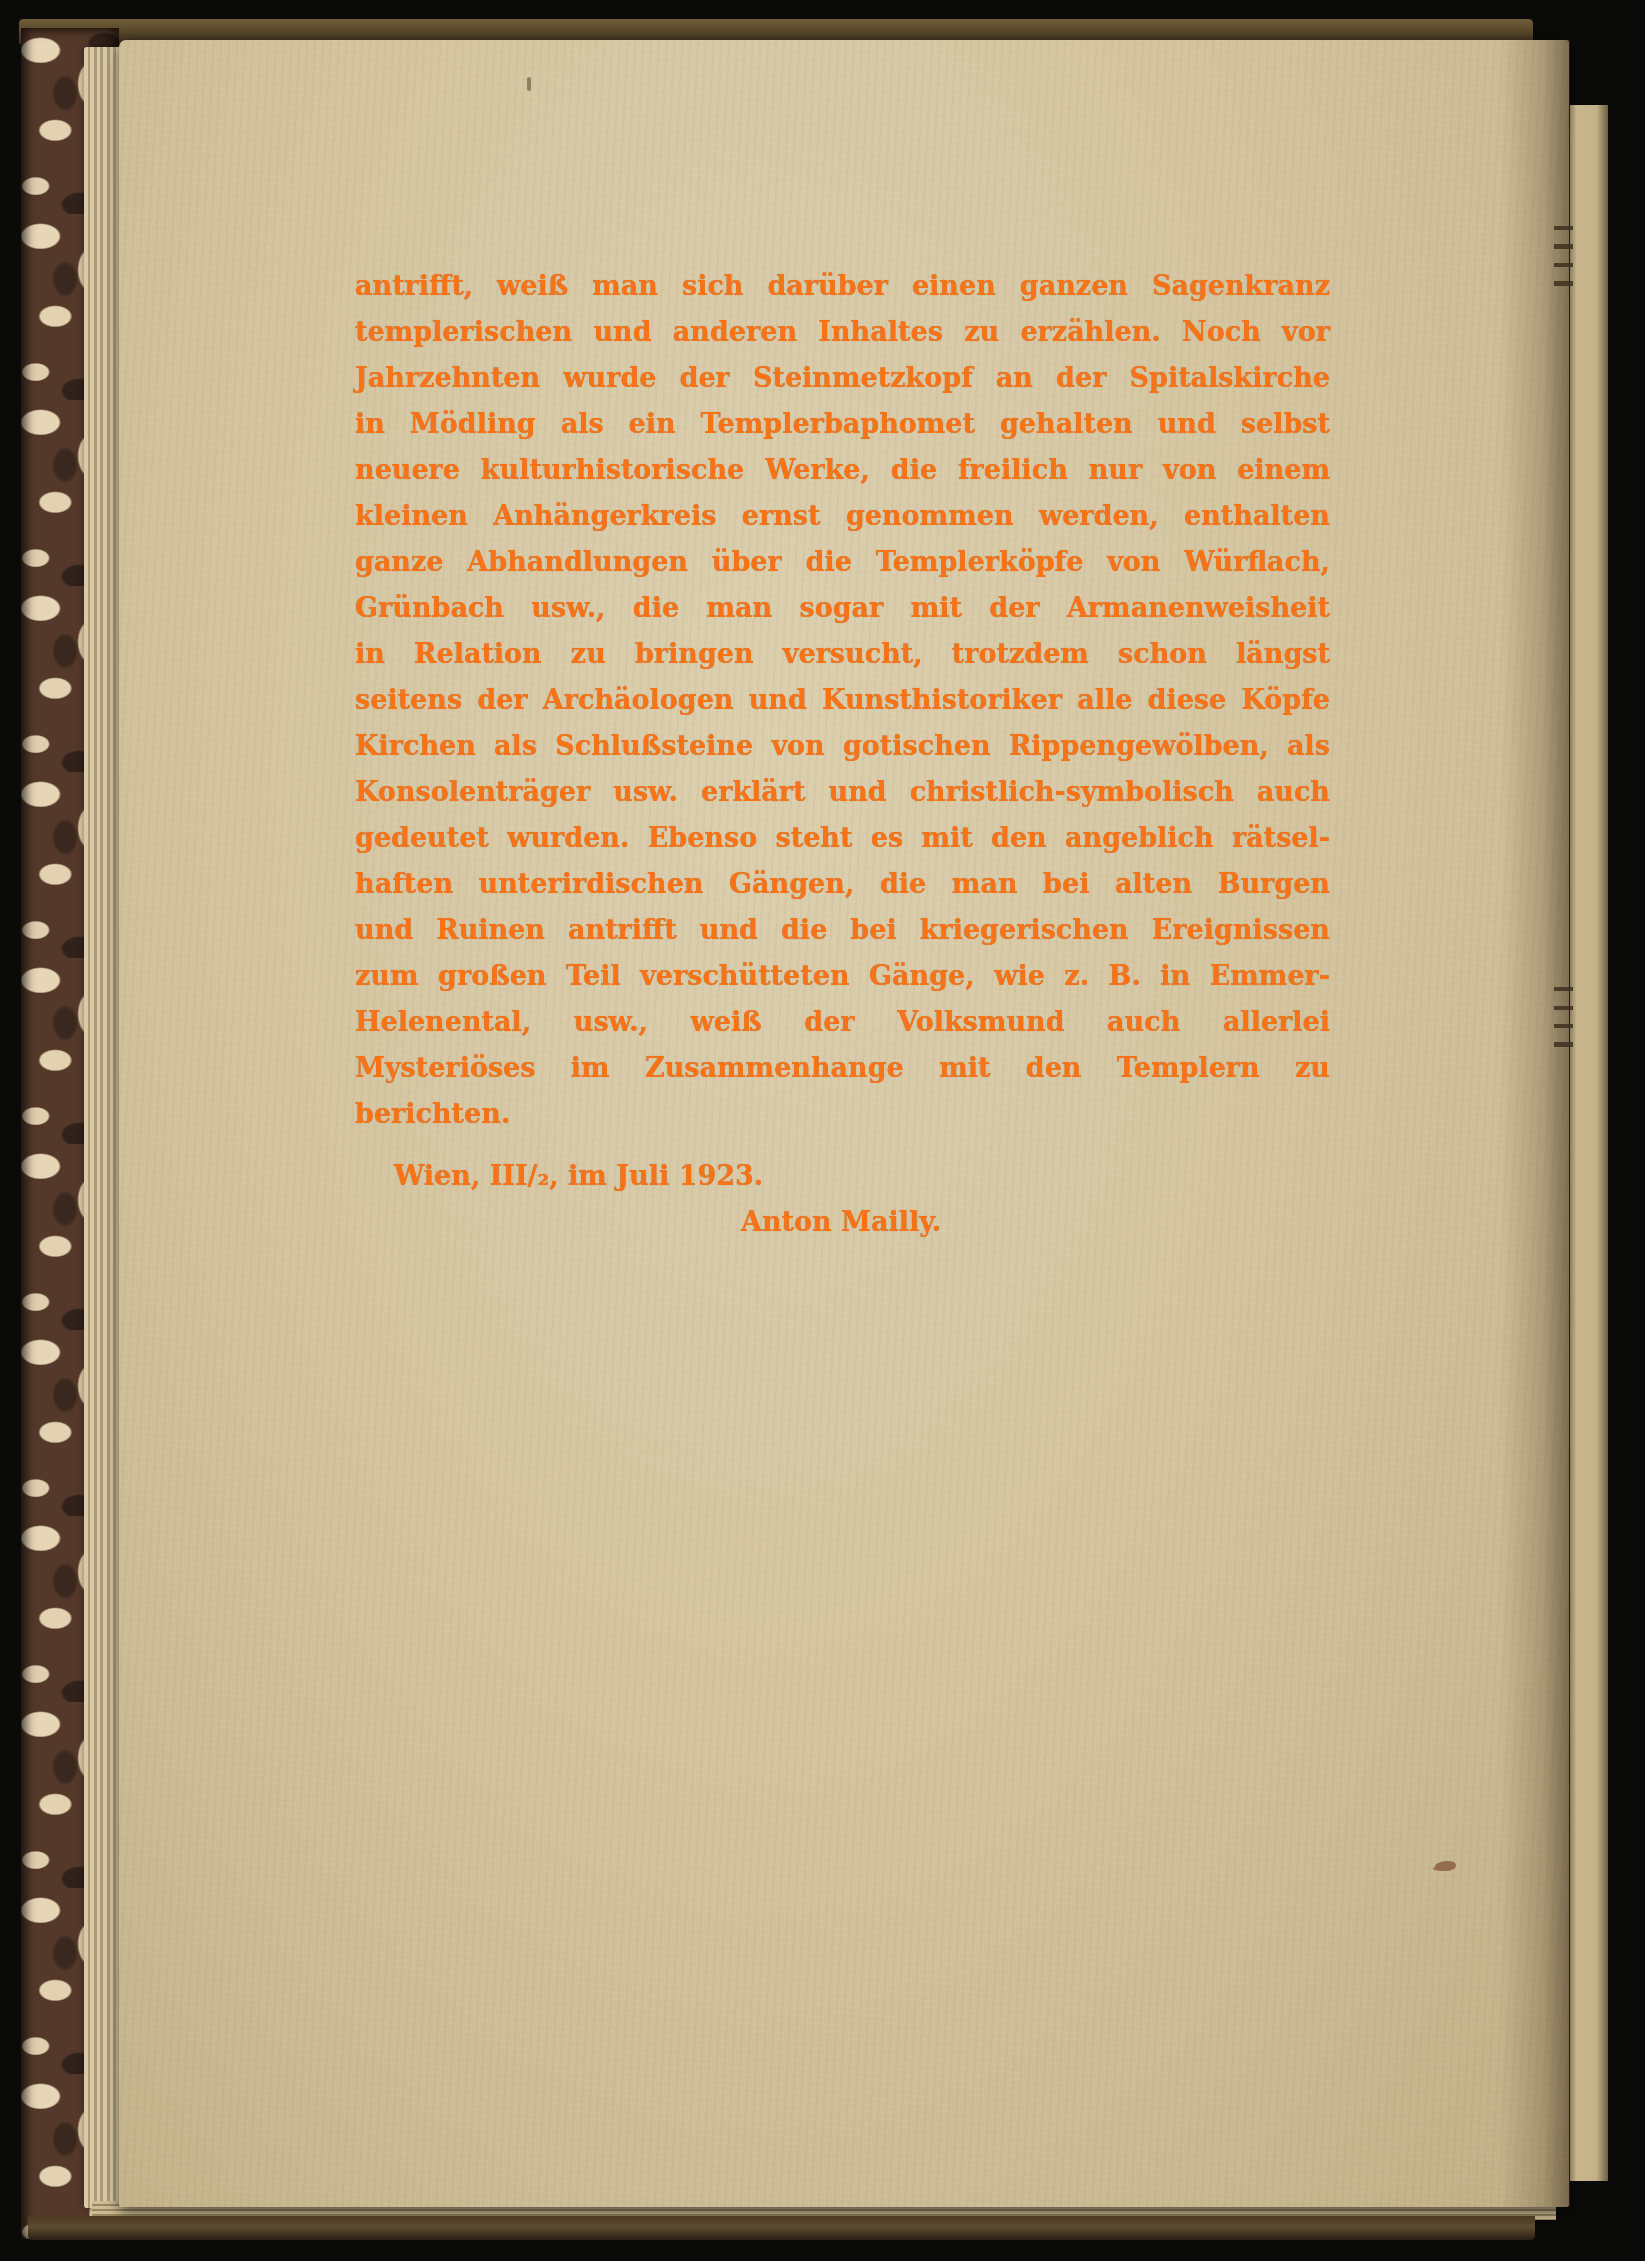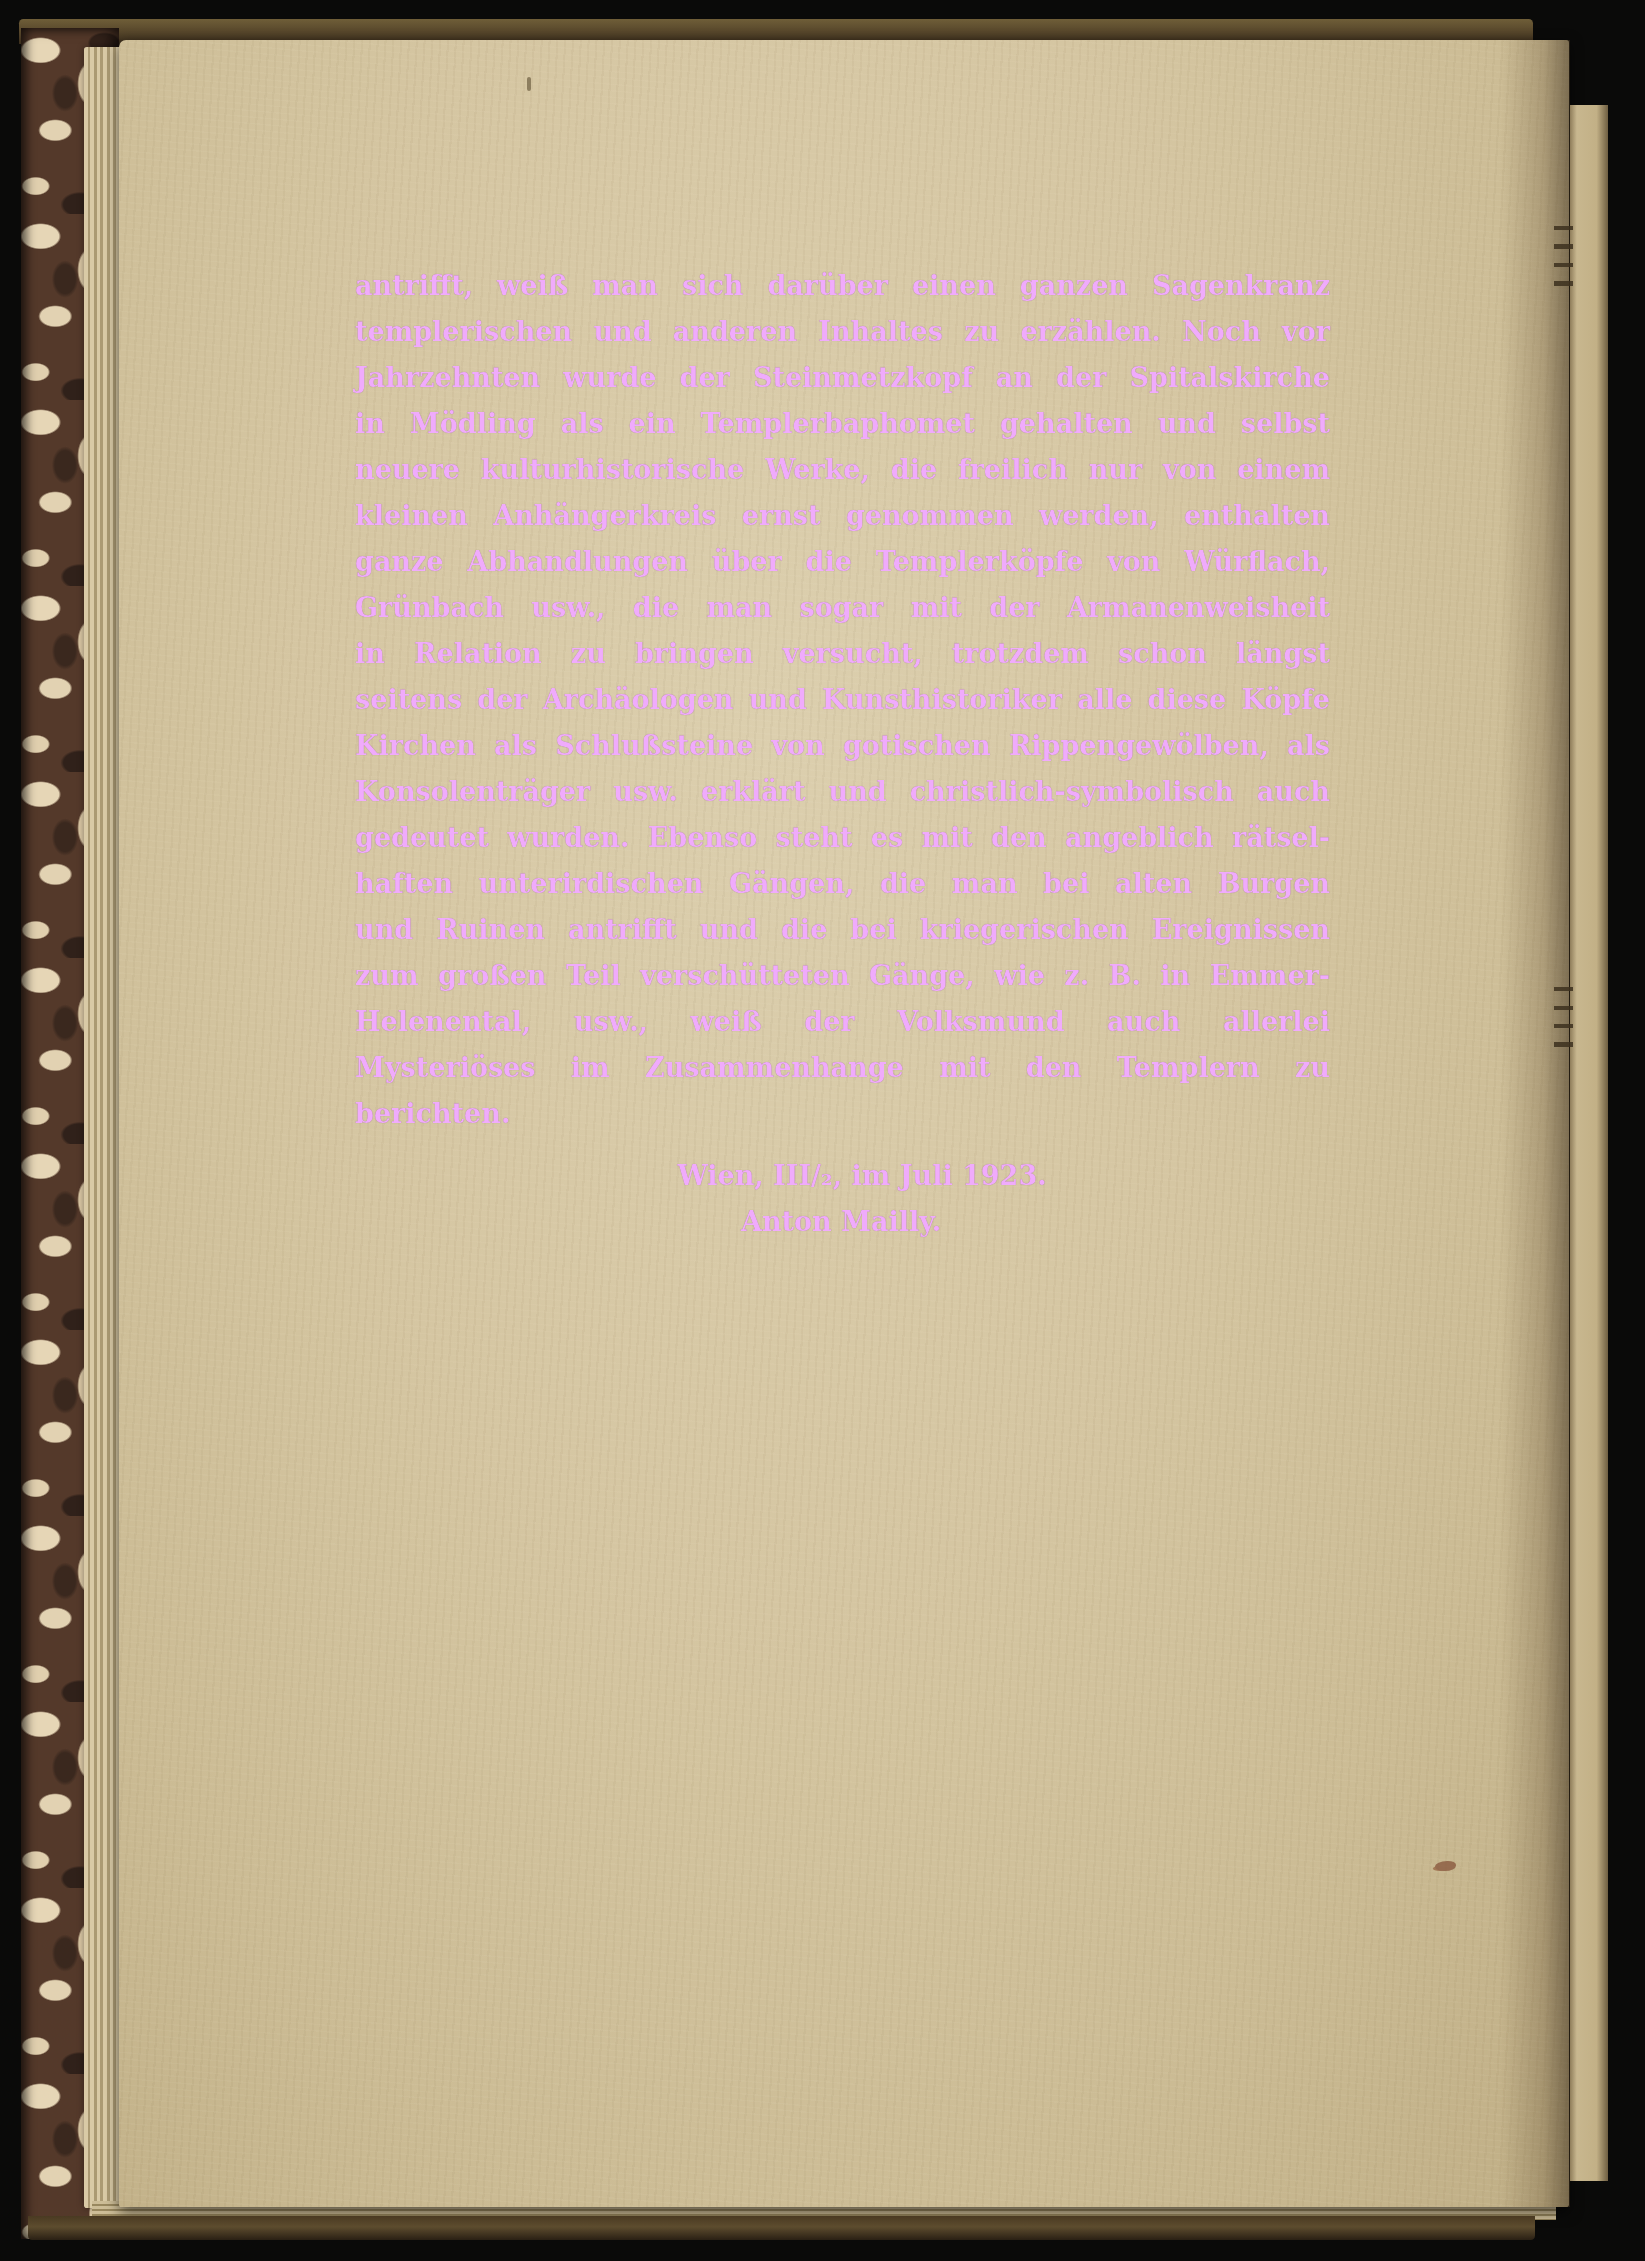--- a/index.html
+++ b/index.html
@@ -92,29 +92,29 @@
     background: #8a5a40; border-radius: 60% 40% 55% 45%; opacity: 0.8;
     box-shadow: -4.3px 2.1px 0 -2.1px #9a6a48;
   }
   .paper-mark {
     position: absolute; left: 527px; top: 77px; width: 4.3px; height: 14.2px;
     background: rgba(110,95,65,0.7); border-radius: 2.1px;
   }
   
   .text-block {
     position: absolute; left: 355px; top: 263px; width: 975px;
-    color: #f0abfc;
+    color: #f97316;
     font-size: 27px;
     font-weight: 700;
     line-height: 46px;
     text-shadow: 0 0 0.7px rgba(52,42,24,0.45);
   }
   .jline { text-align: justify; text-align-last: justify; white-space: nowrap; }
   .jline-last { text-align: left; }
-  .dateline { margin-top: 15.6px; text-indent: 39px; text-align: center; }
+  .dateline { margin-top: 15.6px; text-indent: 39px; text-align: left; }
   .signature { text-align: center; padding-right: 2.8px; }
 </style>
 </head>
 <body>
 
 <div class="scene">
 
   <div class="cover-top"></div>
   <div class="marble"></div>
   <div class="page-stack-left"></div>

